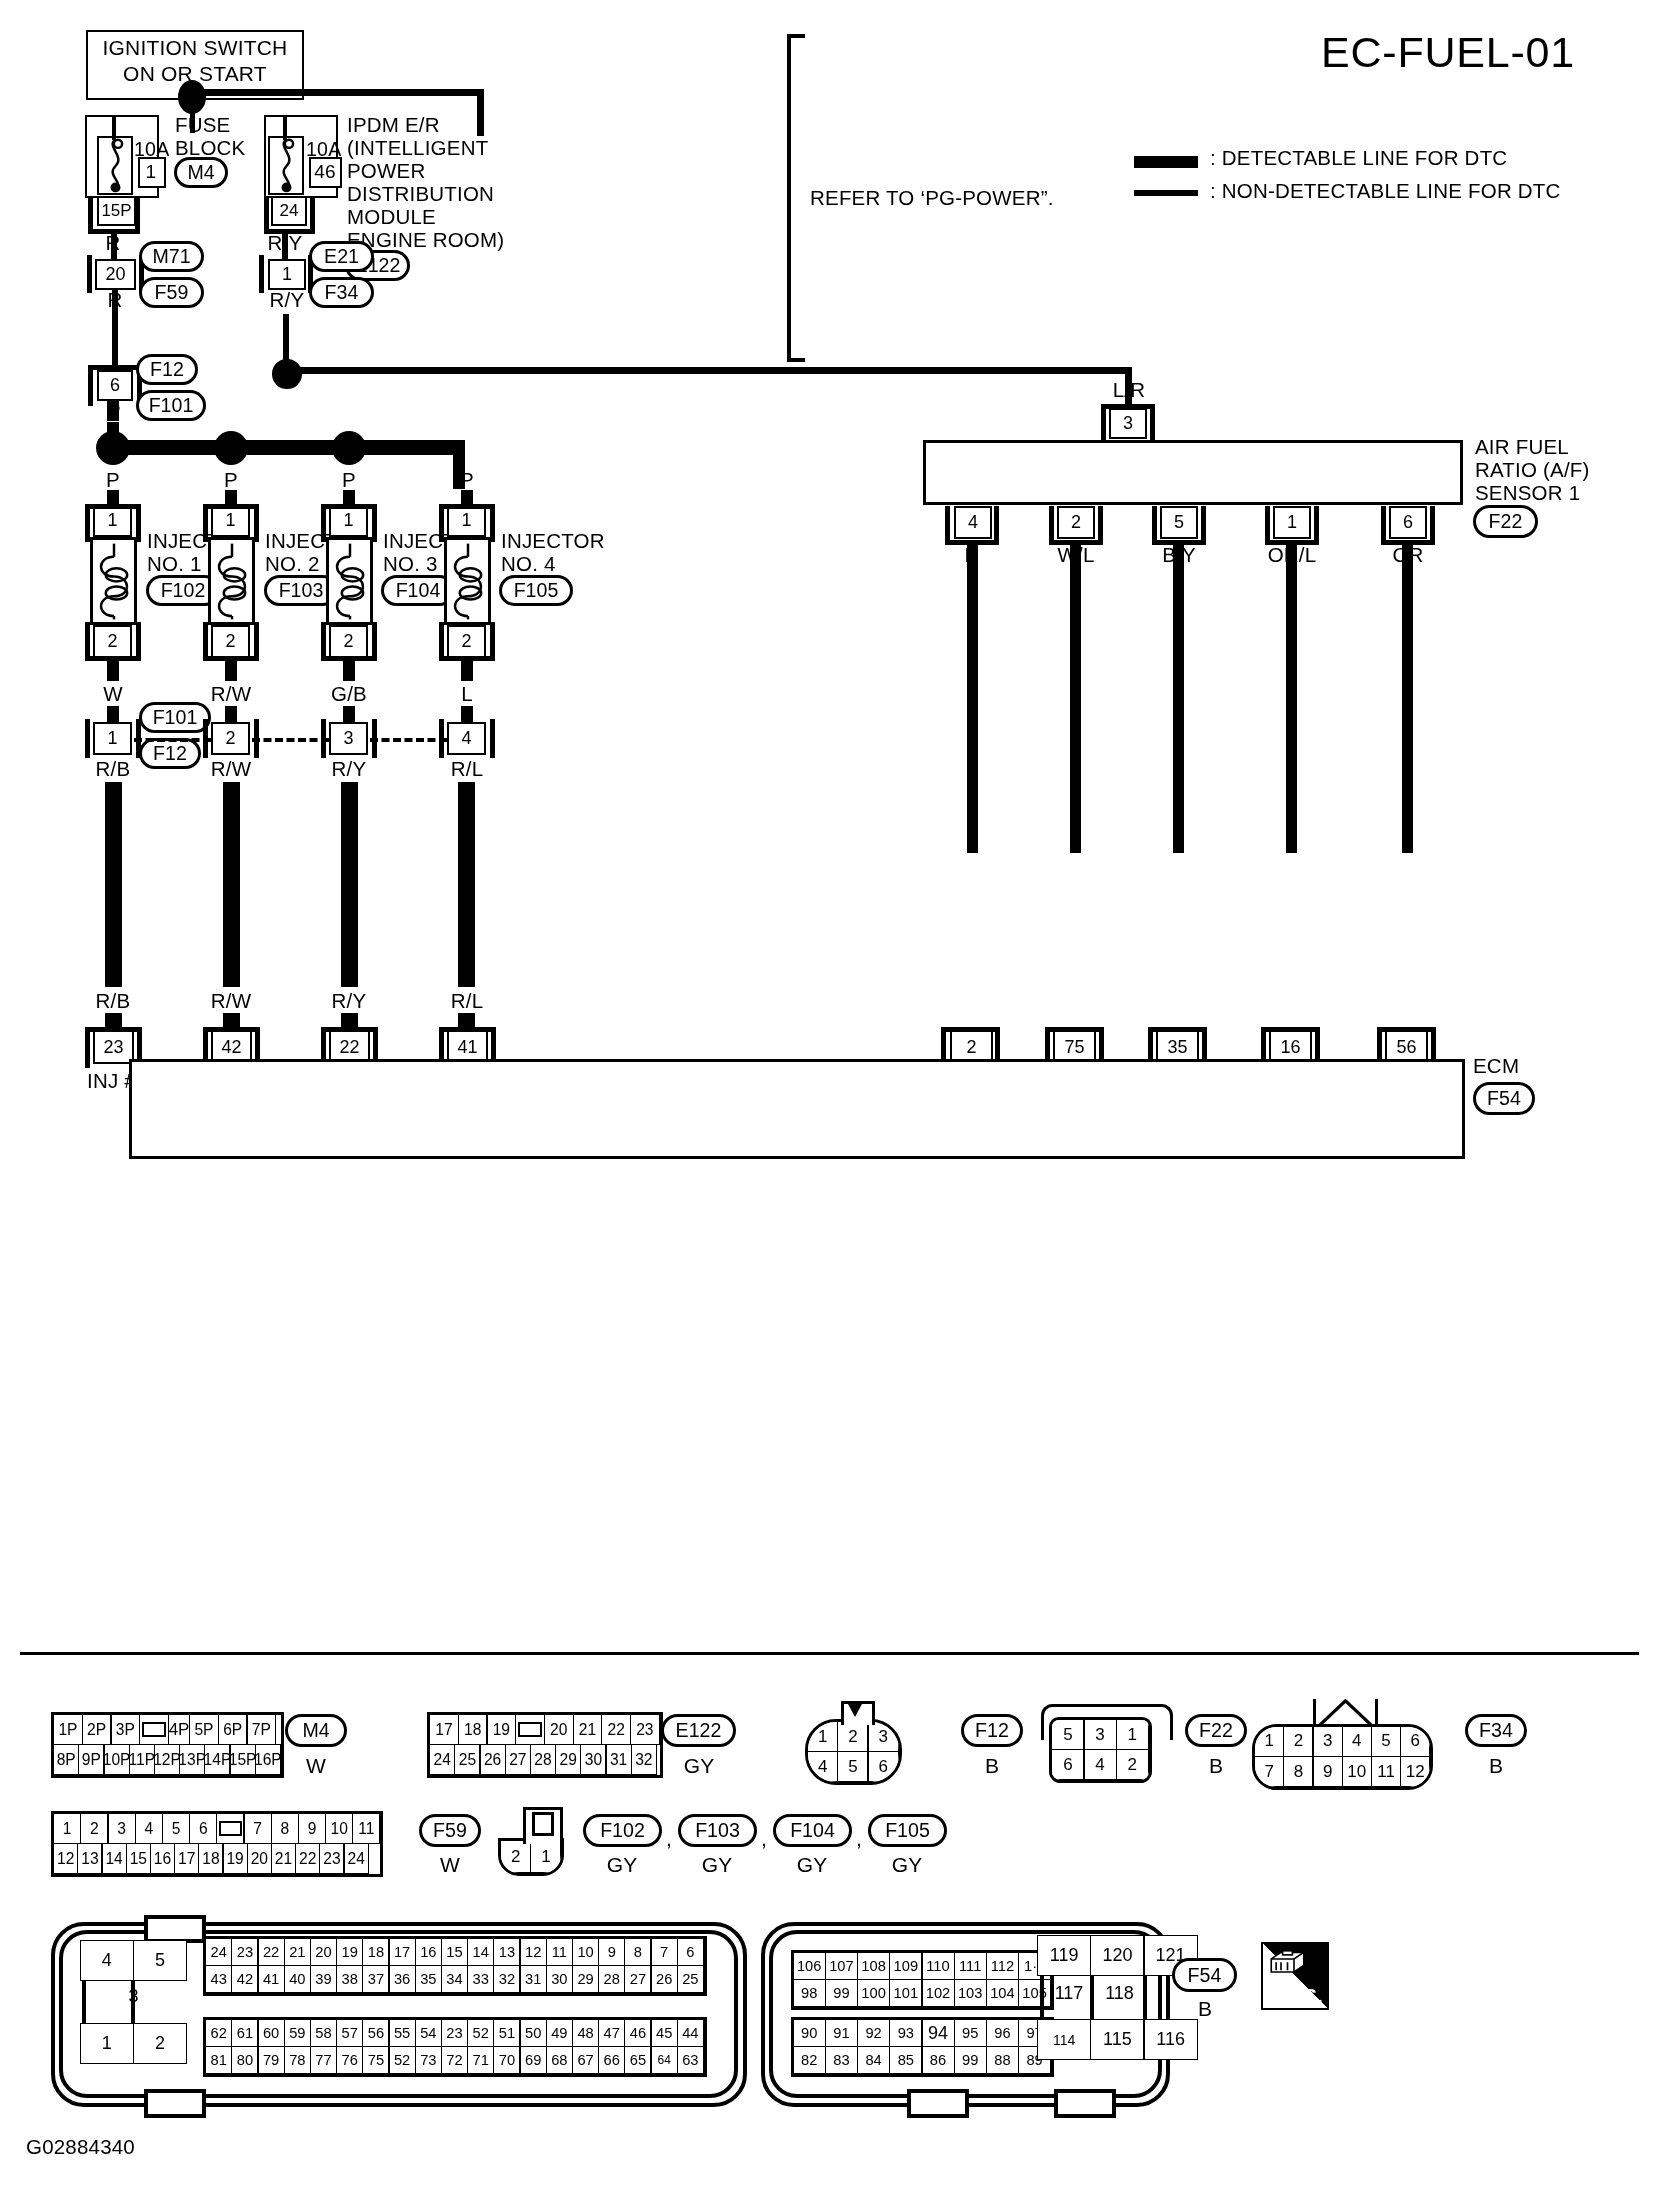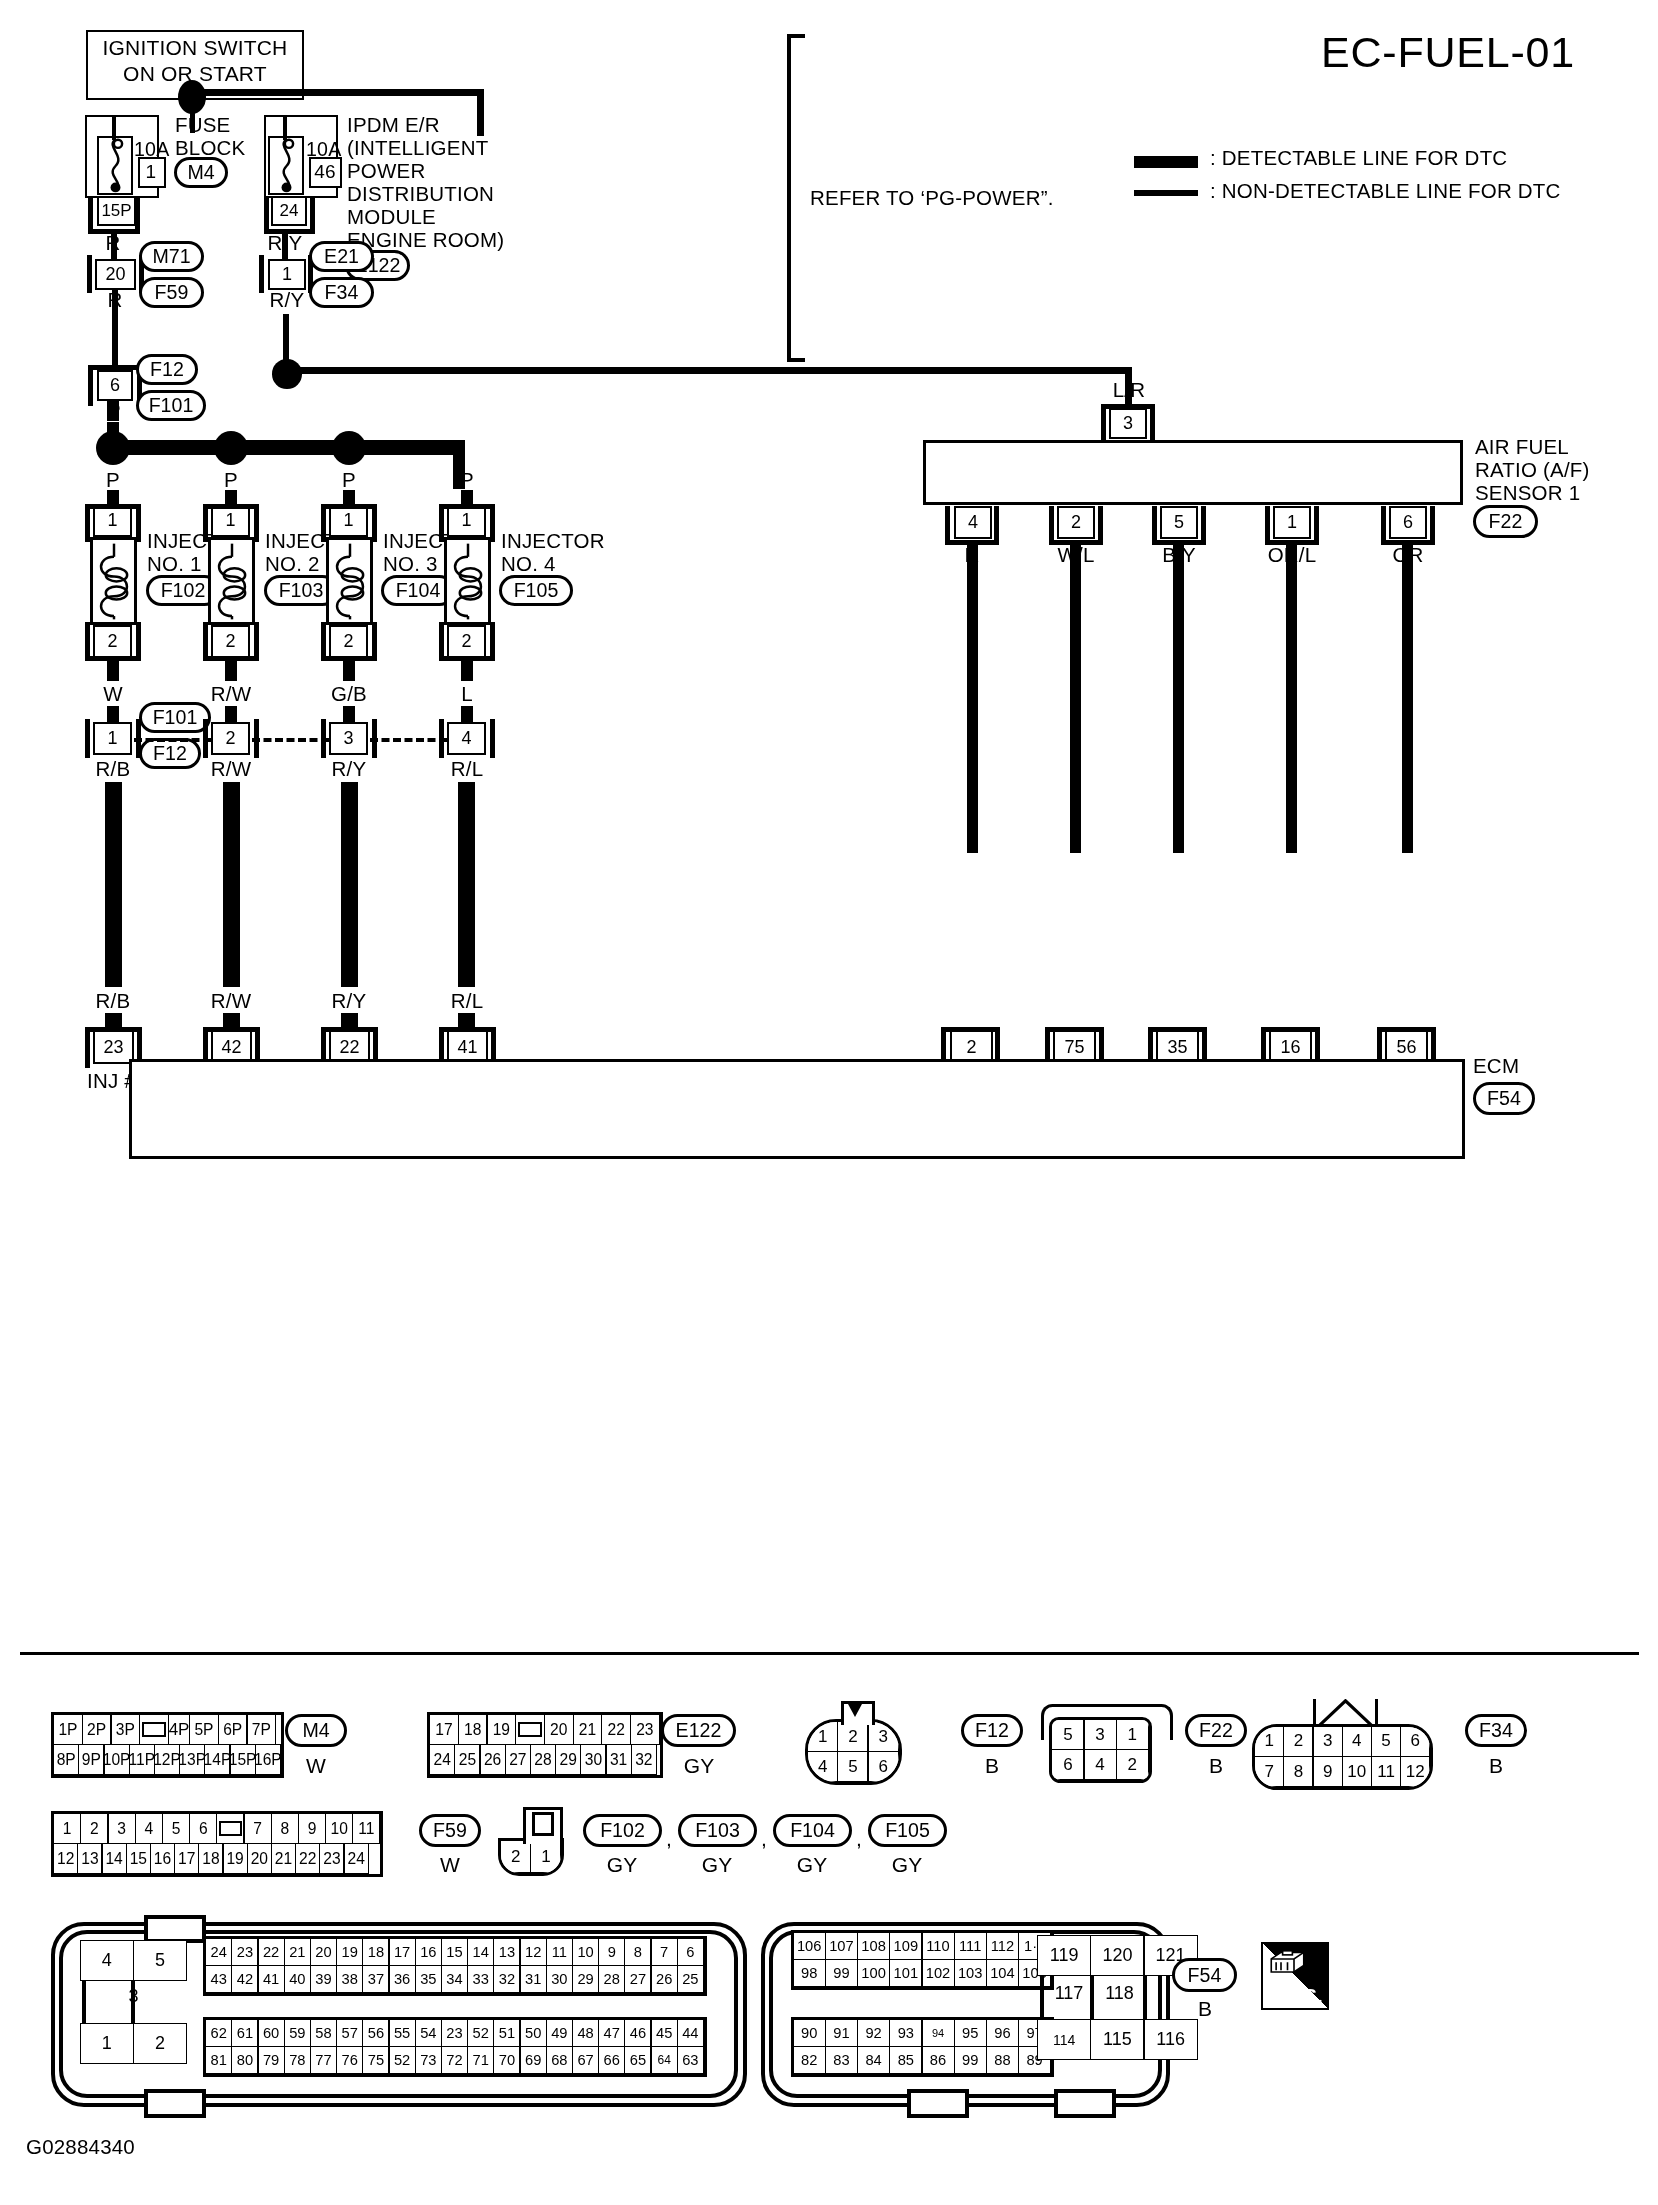--- a/index.html
+++ b/index.html
@@ -848,21 +848,21 @@
 </div>
 
 <div class="abs" style="left:761px;top:1915px;">
   <div style="position:absolute;left:0;top:6.5px;width:401px;height:177px;
               border:4.1px solid #000;border-radius:33px;background:#fff;"></div>
   <div style="position:absolute;left:8.2px;top:14.7px;width:385px;height:160px;
               border:4.1px solid #000;border-radius:28px;background:#fff;"></div>
   <div style="position:absolute;left:146px;top:174px;width:54px;height:21px;border:4.1px solid #000;background:#fff;"></div>
   <div style="position:absolute;left:293px;top:174px;width:54px;height:21px;border:4.1px solid #000;background:#fff;"></div>
 
-  <div style="position:absolute;left:29.5px;top:15px;border:3.3px solid #000;background:#22c55e;">
+  <div style="position:absolute;left:29.5px;top:35px;border:3.3px solid #000;background:#22c55e;">
     <div class="grow" id="fp-f54-c1">
         <div class="cell" style="width: 33px; height: 28px; font-size: 14.7px;">106</div>
         <div class="cell" style="width: 33px; height: 28px; font-size: 14.7px;">107</div>
         <div class="cell" style="width: 33px; height: 28px; font-size: 14.7px;">108</div>
         <div class="cell" style="width: 33px; height: 28px; font-size: 14.7px;">109</div>
         <div class="cell" style="width: 33px; height: 28px; font-size: 14.7px;">110</div>
         <div class="cell" style="width: 33px; height: 28px; font-size: 14.7px;">111</div>
         <div class="cell" style="width: 33px; height: 28px; font-size: 14.7px;">112</div>
         <div class="cell" style="width: 33px; height: 28px; font-size: 14.7px;">1·3</div>
       </div>
@@ -877,21 +877,21 @@
         <div class="cell" style="width: 33px; height: 28px; font-size: 14.7px;">105</div>
       </div>
   </div>
 
   <div style="position:absolute;left:29.5px;top:102px;border:3.3px solid #000;background:#fff;">
     <div class="grow" id="fp-f54-d1">
         <div class="cell" style="width: 33px; height: 28px; font-size: 14.7px;">90</div>
         <div class="cell" style="width: 33px; height: 28px; font-size: 14.7px;">91</div>
         <div class="cell" style="width: 33px; height: 28px; font-size: 14.7px;">92</div>
         <div class="cell" style="width: 33px; height: 28px; font-size: 14.7px;">93</div>
-        <div class="cell" style="width: 33px; height: 28px; font-size: 11px;">94</div>
+        <div class="cell" style="width: 33px; height: 28px; font-size: 18px;">94</div>
         <div class="cell" style="width: 33px; height: 28px; font-size: 14.7px;">95</div>
         <div class="cell" style="width: 33px; height: 28px; font-size: 14.7px;">96</div>
         <div class="cell" style="width: 33px; height: 28px; font-size: 14.7px;">97</div>
       </div>
     <div class="grow" id="fp-f54-d2">
         <div class="cell" style="width: 33px; height: 28px; font-size: 14.7px;">82</div>
         <div class="cell" style="width: 33px; height: 28px; font-size: 14.7px;">83</div>
         <div class="cell" style="width: 33px; height: 28px; font-size: 14.7px;">84</div>
         <div class="cell" style="width: 33px; height: 28px; font-size: 14.7px;">85</div>
         <div class="cell" style="width: 33px; height: 28px; font-size: 14.7px;">86</div>

